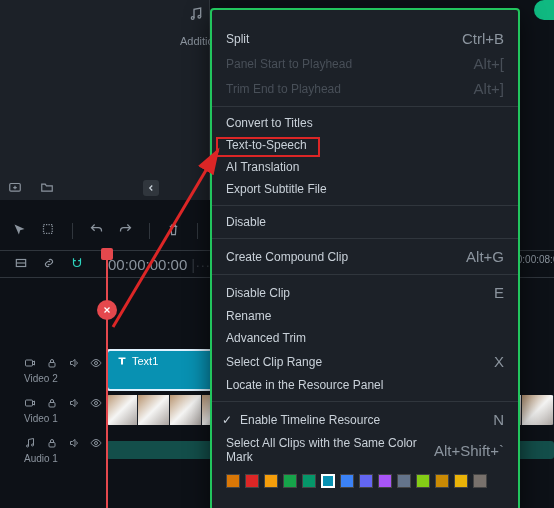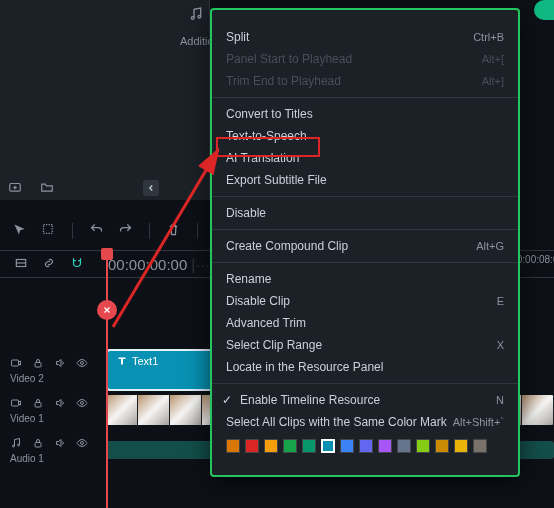--- a/index.html
+++ b/index.html
@@ -17,32 +17,32 @@
 .timeline-bar{position:absolute;left:0;top:250px;width:554px;height:28px;border-top:1px solid #30363d;border-bottom:1px solid #30363d;display:flex;align-items:center}
 .tl-tools{display:flex;gap:14px;padding-left:14px;color:#8b949e;width:100px}
 .tl-tools svg{width:14px;height:14px}
 .magnet{color:#2dd4bf}
 .ruler{display:flex;align-items:center;gap:4px;font-size:15px;color:#8b949e;padding-left:8px}
 .playhead{position:absolute;left:106px;top:248px;width:2px;height:260px;background:#e5484d;z-index:3}
 .playhead::before{content:"";position:absolute;top:0;left:-5px;width:12px;height:12px;background:#e5484d;border-radius:2px}
 .playhead-handle{position:absolute;left:97px;top:300px;width:20px;height:20px;background:#e5484d;border-radius:10px;z-index:3;display:flex;align-items:center;justify-content:center}
 .tracks{position:absolute;left:0;top:350px;width:554px}
 .track{display:flex;align-items:center;height:40px}
-.track-head{width:100px;display:flex;flex-direction:column;padding-left:10px;gap:2px;color:#8b949e;font-size:10px}
+.track-head{width:100px;display:flex;flex-direction:column;padding-left:24px;gap:2px;color:#8b949e;font-size:10px}
 .track-icons{display:flex;gap:10px}
 .track-icons svg{width:12px;height:12px}
 .track-body{flex:1;height:34px;position:relative}
 .clip-text{position:absolute;left:6px;top:-4px;height:42px;width:356px;background:#0891b2;border:2px solid #e0f2fe;border-radius:4px;display:flex;align-items:flex-start;padding:4px 8px;color:#fff;font-size:11px;gap:4px}
 .clip-video{position:absolute;left:6px;top:2px;height:30px;width:448px;background:#334155;border-radius:3px;display:flex;overflow:hidden}
 .thumb{flex:1;background:linear-gradient(135deg,#b8946f 0%,#f5f5f4 50%,#a8a29e 100%);border-right:1px solid #1c2128}
 .clip-audio{position:absolute;left:6px;top:8px;height:18px;width:448px;background:#134e4a;border-radius:3px}
 .ctx-menu{position:absolute;left:210px;top:8px;width:310px;background:#1c2128;border:2px solid #22c55e;border-radius:4px;z-index:10;padding:16px 0;box-shadow:0 8px 24px rgba(0,0,0,.6)}
 .mi{display:flex;justify-content:space-between;align-items:center;padding:4px 14px;font-size:12px;color:#c9d1d9;cursor:pointer}
 .mi.dis{color:#484f58}
-.mi .sc{color:#8b949e;font-size:11px}
+.mi .sc{color:#8b949e;font-size:15px}
 .mi.dis .sc{color:#484f58}
 .msep{height:1px;background:#30363d;margin:5px 0}
 .mi .chk{width:14px;margin-left:-4px;margin-right:4px;color:#c9d1d9}
 .highlight{position:absolute;left:216px;top:137px;width:104px;height:20px;border:2px solid #dc2626;z-index:11;pointer-events:none}
 .arrow{position:absolute;left:108px;top:142px;z-index:12;pointer-events:none}
 .swatches{display:flex;gap:5px;padding:6px 14px}
 .sw{width:14px;height:14px;border:1px solid #444}
 .sw.sel{border:2px solid #fff}
 .corner-badge{position:absolute;right:0;top:0;width:20px;height:20px;background:#10b981;border-radius:10px 0 0 10px;z-index:1}
 .timecode-right{position:absolute;right:-10px;top:254px;font-size:10px;color:#8b949e}
@@ -260,25 +260,25 @@
   <div class="mi">
       <span>Disable</span>
     </div>
   <div class="msep"></div>
   <div class="mi">
       <span>Create Compound Clip</span>
       <span class="sc">Alt+G</span>
     </div>
   <div class="msep"></div>
   <div class="mi">
-      <span>Rename</span>
-    </div>
-  <div class="mi">
       <span>Disable Clip</span>
       <span class="sc">E</span>
+    </div>
+  <div class="mi">
+      <span>Rename</span>
     </div>
   <div class="mi">
       <span>Advanced Trim</span>
     </div>
   <div class="mi">
       <span>Select Clip Range</span>
       <span class="sc">X</span>
     </div>
   <div class="mi">
       <span>Locate in the Resource Panel</span>

